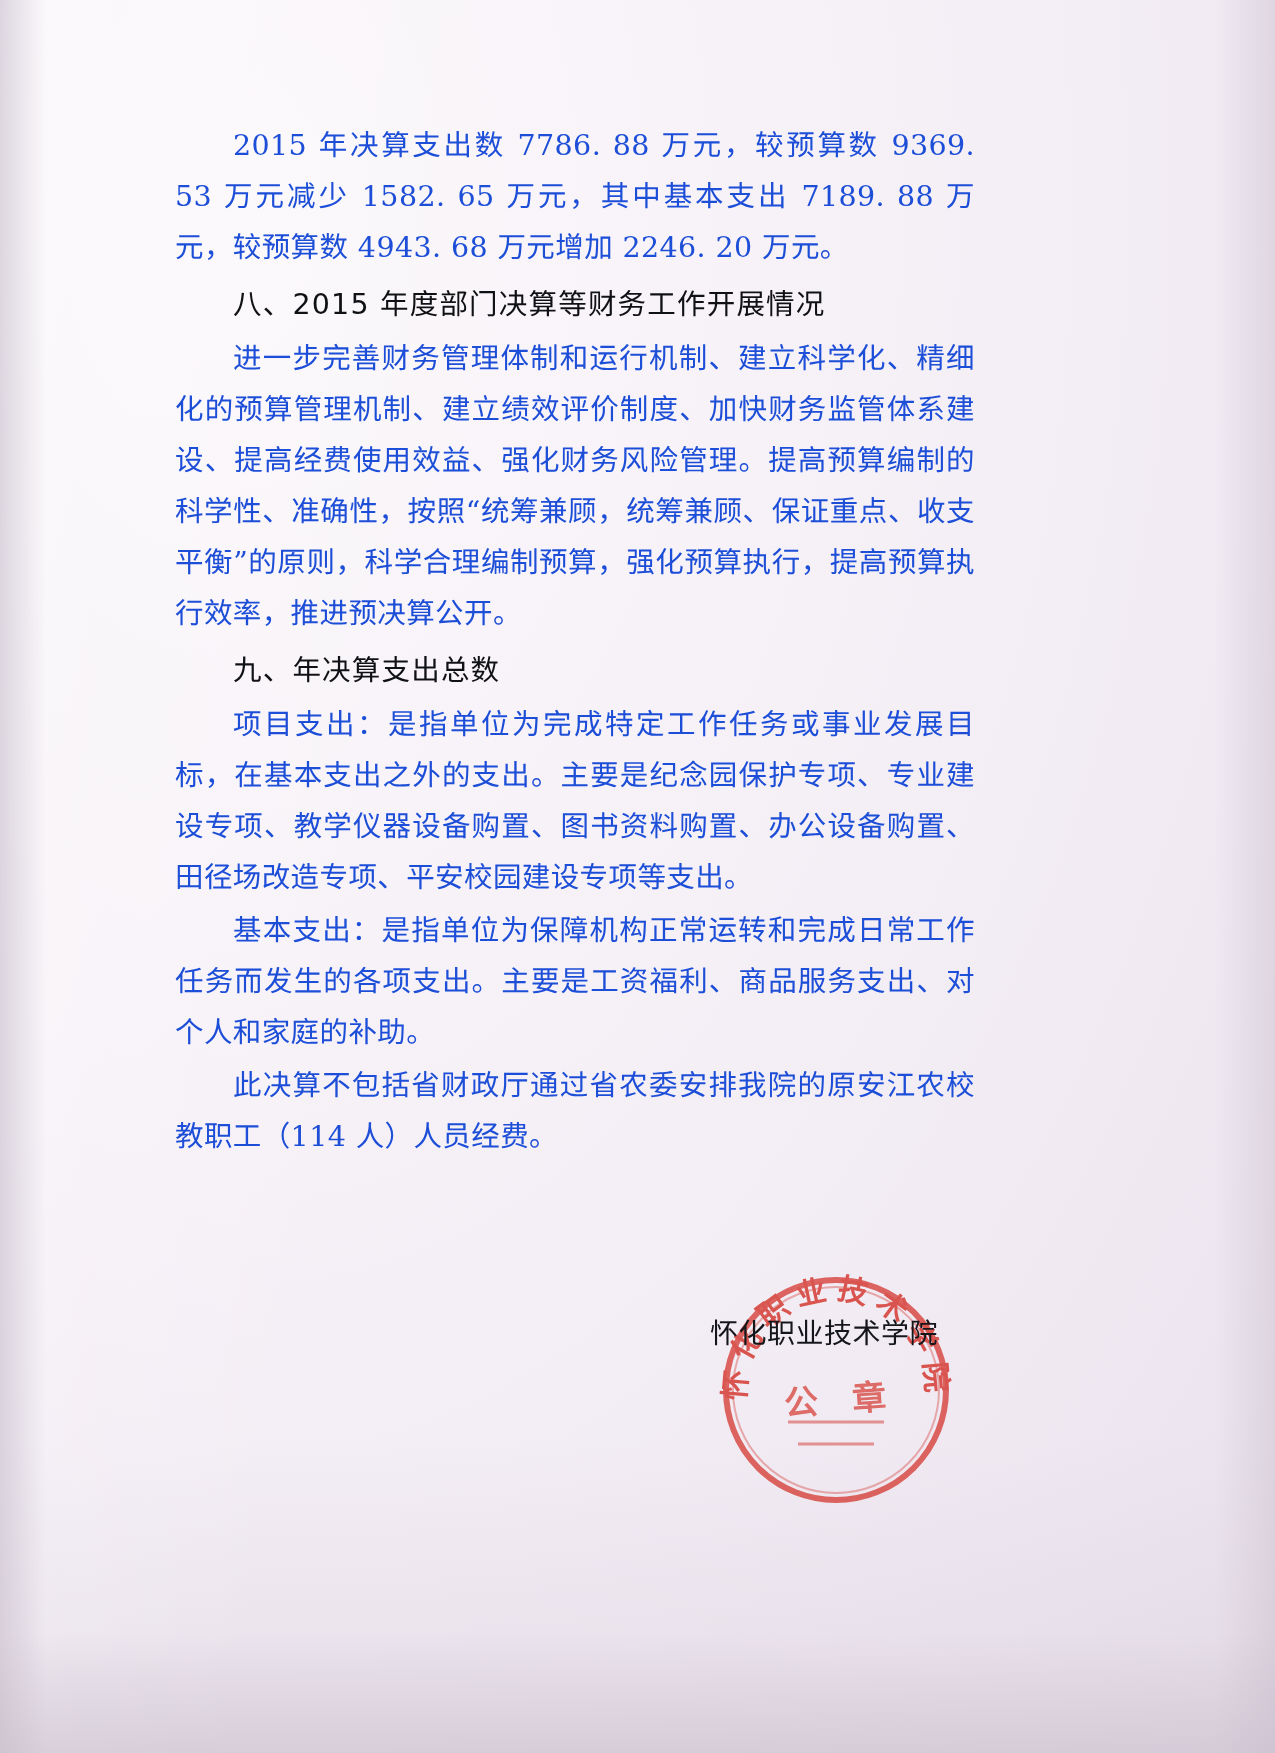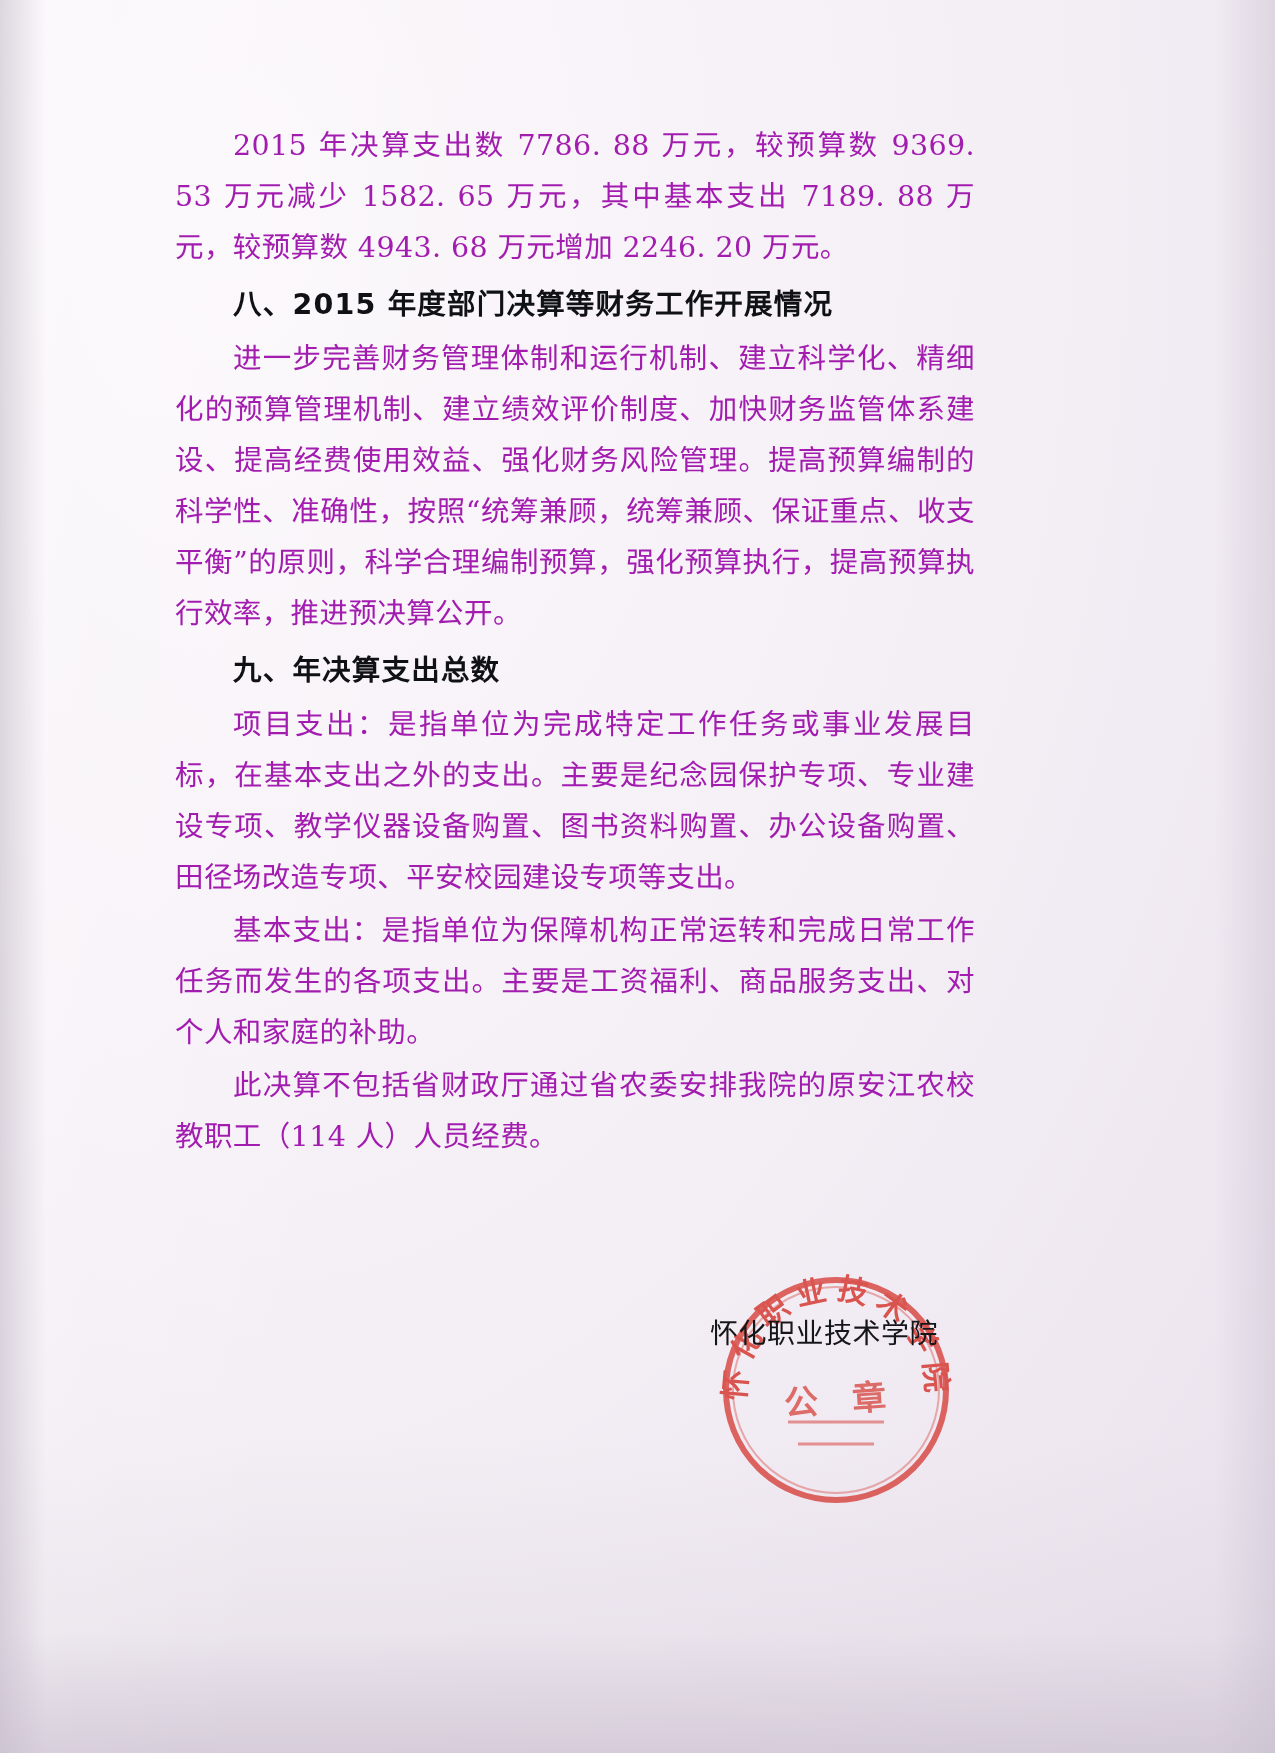--- a/index.html
+++ b/index.html
@@ -56,34 +56,34 @@
     position: absolute;
     left: 175px;
     top: 120px;
     width: 800px;
   }
 
   p.para {
     margin: 0 0 2px 0;
     font-size: 28.5px;
     line-height: 51px;
-    color: #a21caf;
+    color: #1d4ed8;
     letter-spacing: 0.4px;
     text-align: justify;
     text-justify: inter-ideograph;
     font-family: "DejaVu Serif", "Liberation Serif", serif;
   }
   p.indent {
     text-indent: 58px;
   }
   p.heading {
     margin: 6px 0 2px 0;
     font-size: 28.5px;
     line-height: 52px;
-    font-weight: bold;
+    font-weight: normal;
     color: #101114;
     text-indent: 58px;
     letter-spacing: 1.2px;
     font-family: "DejaVu Sans", "Liberation Sans", sans-serif;
   }
   .sig-block {
     position: absolute;
     left: 710px;
     top: 1310px;
     width: 300px;

